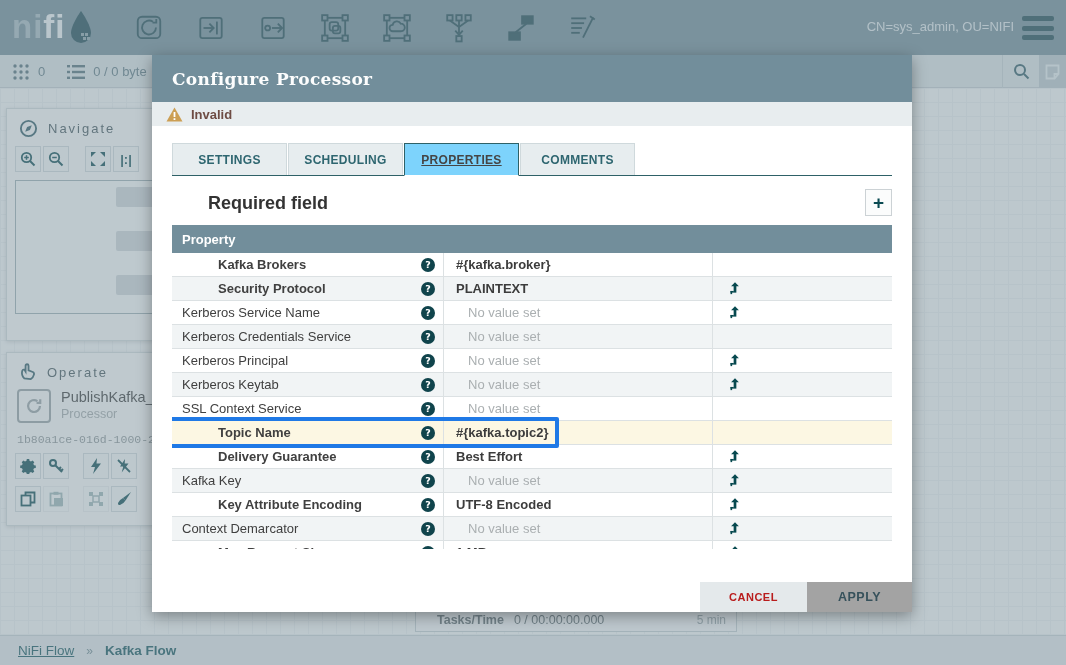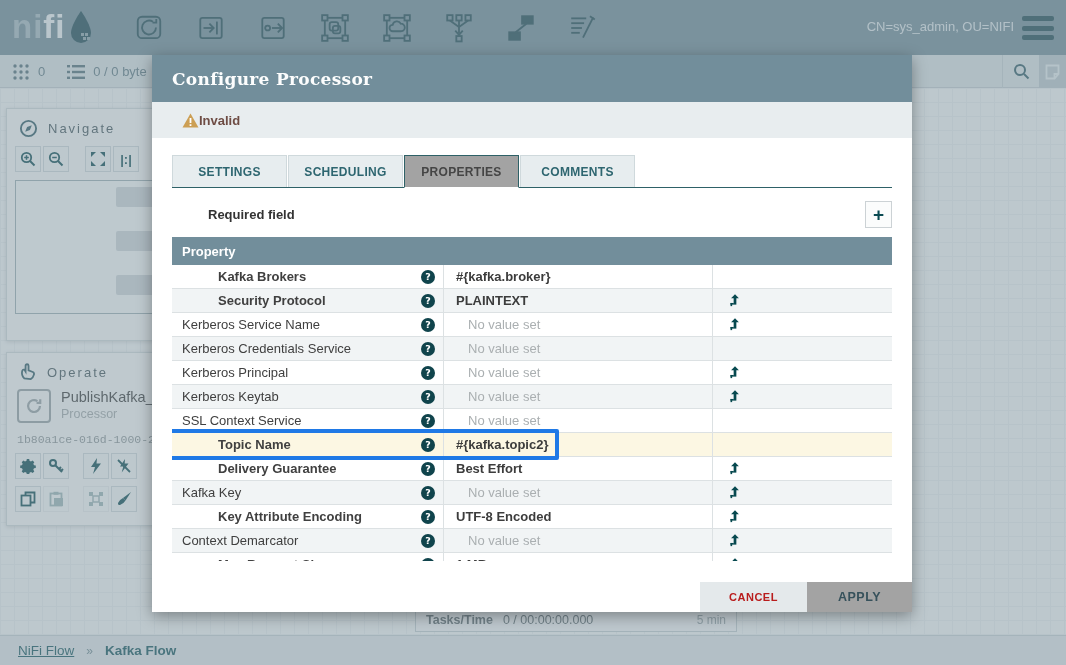--- a/index.html
+++ b/index.html
@@ -43,42 +43,42 @@
   .mini-block{position:absolute;left:100px;width:46px;height:20px;background:#D2D9DD;border-radius:2px;}
   .op-component{position:absolute;left:10px;top:36px;display:flex;gap:10px;}
   .op-icon-box{width:34px;height:34px;border:2px solid #99A3A7;border-radius:4px;display:flex;align-items:center;justify-content:center;box-sizing:border-box;}
   .op-name{font-size:14.5px;color:#3A3A3A;white-space:nowrap;}
   .op-type{font-size:12.5px;color:#A5ABAD;margin-top:2px;}
   .op-id{position:absolute;left:10px;top:80px;font-size:11.5px;font-family:"Liberation Mono",monospace;color:#8D9598;white-space:nowrap;}
   .op-row1{position:absolute;left:8px;top:100px;display:flex;gap:2px;}
   .op-row2{position:absolute;left:8px;top:133px;display:flex;gap:2px;}
   .op-spacer{width:10px;}
   .hidden-processor-stats{position:absolute;left:415px;top:608px;width:322px;height:24px;background:#FAFBFC;border:1px solid #C7D0D4;box-sizing:border-box;display:flex;align-items:center;padding:0 10px;font-size:12.5px;color:#5F6B70;}
-  .hidden-processor-stats .lbl{font-weight:bold;color:#606C71;}
+  .hidden-processor-stats .lbl{font-weight:bold;color:#606C71;margin-left:11px;}
   .hidden-processor-stats .val{margin-left:10px;}
   .hidden-processor-stats .win{margin-left:auto;color:#9AA6AB;font-size:12px;}
   .breadcrumb-bar{position:absolute;left:0;top:635px;width:100%;height:30px;background:#E4E9EC;border-top:1px solid #C9D2D6;box-sizing:border-box;display:flex;align-items:center;padding-left:18px;font-size:13.5px;}
   .crumb-link{color:#11535C;text-decoration:underline;cursor:pointer;text-align:center;}
   .crumb-sep{color:#6E8891;margin:0 12px;font-size:12px;}
   .crumb-current{color:#11535C;font-weight:bold;}
   
   #overlay{position:absolute;inset:0;background:rgba(130,150,160,0.5);z-index:5;}
   
   #dialog{position:absolute;left:152px;top:55px;width:760px;height:557px;background:#FFFFFF;z-index:10;box-shadow:0 4px 14px rgba(0,0,0,.35);}
   .dlg-header{height:47px;background:#728E9B;display:flex;align-items:center;padding-left:20px;
     font-family:"DejaVu Serif",serif;font-weight:bold;font-size:17px;color:#FCFDFD;letter-spacing:.3px;}
-  .dlg-invalid{height:36px;background:#E8EDEF;display:flex;align-items:center;gap:0;padding-left:30px;}
+  .dlg-invalid{height:24px;background:#E8EDEF;display:flex;align-items:center;gap:8px;padding-left:14px;}
   .dlg-invalid .txt{font-size:13px;font-weight:bold;color:#6E4C44;}
   .dlg-body{position:relative;padding:17px 20px 0 20px;}
   .tabs{display:flex;border-bottom:1px solid #2E6167;height:33px;box-sizing:border-box;}
   .tab{width:115px;height:32px;line-height:32px;text-align:center;font-size:12px;font-weight:bold;letter-spacing:.3px;
     background:#E7EDEF;border:1px solid #CFD9DC;border-bottom:none;color:#2E6670;box-sizing:border-box;cursor:pointer;margin-right:1px;}
-  .tab.active{background:#a3a3a3;border:1px solid #2E6167;border-bottom:1px solid #FFFFFF;margin-bottom:-1px;height:33px;color:#454545;}
+  .tab.active{background:#7dd3fc;border:1px solid #2E6167;border-bottom:1px solid #FFFFFF;margin-bottom:-1px;height:33px;color:#454545;text-decoration:underline;}
   .required-row{position:relative;height:28px;margin-top:13px;}
-  .required-label{font-size:13px;font-weight:bold;color:#333333;line-height:28px;padding-left:36px;}
+  .required-label{font-size:18px;font-weight:bold;color:#333333;line-height:28px;padding-left:36px;}
   .plus-btn{position:absolute;right:0;top:0;width:27px;height:27px;border:1px solid #CCD2D5;background:#FBFCFC;color:#0A4A52;
     font-size:19px;font-weight:bold;display:flex;align-items:center;justify-content:center;box-sizing:border-box;cursor:pointer;}
   .prop-table{margin-top:8px;}
   .thead{height:28px;background:#728E9B;display:flex;align-items:center;color:#FFFFFF;font-size:13px;font-weight:bold;}
   .thead .th-prop{width:272px;padding-left:10px;box-sizing:border-box;}
   .thead .th-val{width:269px;padding-left:12px;box-sizing:border-box;}
   .rows-viewport{position:relative;height:296px;overflow:hidden;}
   .prop-row{height:23px;border-bottom:1px solid #DCE1E3;display:flex;background:#FFFFFF;font-size:13px;cursor:pointer;}
   .prop-row.even{background:#F1F4F5;}
   .prop-row.highlighted{background:#FCF7E3;}

